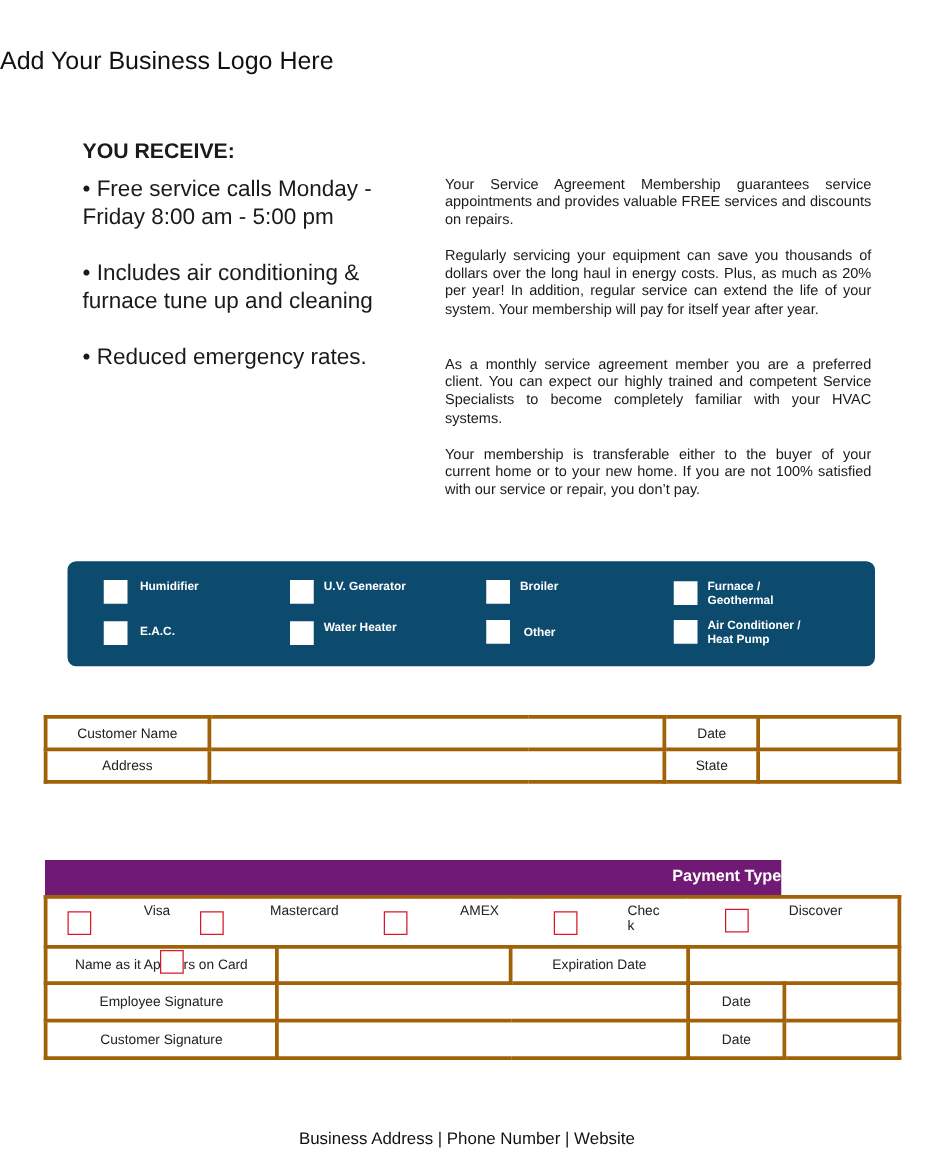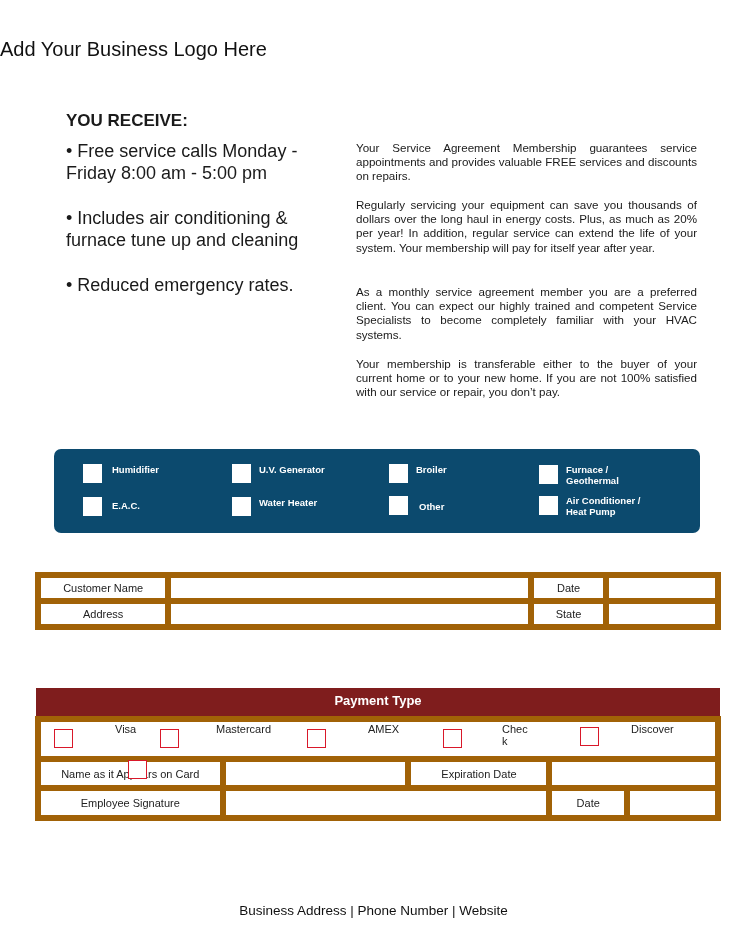--- a/index.html
+++ b/index.html
@@ -6,22 +6,22 @@
   body { width:747px; height:936px; position:relative; font-family:"Liberation Sans", sans-serif; color:#1a1a1a; overflow:hidden; }
   .abs { position:absolute; }
   .logo { top:38px; left:0; width:747px; text-align:left; font-size:20px; color:#111; }
   .receive-title { top:111px; left:66px; font-size:17px; font-weight:bold; }
   .bullet { left:66px; font-size:18px; line-height:22px; width:260px; }
   .para { left:356px; width:341px; font-size:11.6px; line-height:14.2px; text-align:justify; }
   .redbox { top:449px; left:54px; width:646px; height:84px; background:#0c4a6e; border-radius:7px; }
   .cb { position:absolute; width:19px; height:19px; background:#fff; }
   .cblabel { position:absolute; color:#fff; font-size:9.5px; font-weight:bold; line-height:11px; }
   table.form { position:absolute; left:35px; border-collapse:collapse; }
-  table.form td { border:6px solid #a16207; font-size:11px; text-align:center; vertical-align:middle; padding:0; color:#222; }
-  .ptype { position:absolute; left:36px; top:688px; width:684px; height:30px; background:#7f1d1d; color:#fff; font-weight:bold; font-size:13px; text-align:center; line-height:26px; }
+  table.form td { border:3px solid #a16207; font-size:11px; text-align:center; vertical-align:middle; padding:0; color:#222; }
+  .ptype { position:absolute; left:36px; top:688px; width:589px; height:30px; background:#701a75; color:#fff; font-weight:bold; font-size:13px; text-align:right; line-height:26px; }
   .rcb { position:absolute; width:19px; height:19px; border:1.5px solid #d9182a; background:#fff; box-sizing:border-box; }
   .plabel { position:absolute; font-size:11px; color:#222; }
   .footer { top:903px; left:0; width:747px; text-align:center; font-size:13.5px; color:#111; }
 </style>
 </head>
 <body>
 
 <div class="abs logo">Add Your Business Logo Here</div>
 
 <div class="abs receive-title">YOU RECEIVE:</div>
@@ -97,20 +97,26 @@
     <td></td>
     <td>Expiration Date</td>
     <td colspan="2"></td>
   </tr>
   <tr style="height:30px">
     <td>Employee Signature</td>
     <td colspan="2"></td>
     <td>Date</td>
     <td></td>
   </tr>
+  <tr style="height:30px">
+    <td>Customer Signature</td>
+    <td colspan="2"></td>
+    <td>Date</td>
+    <td></td>
+  </tr>
 </tbody>
   </table>
 
 <div class="rcb" style="left:54px;top:729px"></div>
 <div class="plabel" style="left:115px;top:723px">Visa</div>
 <div class="rcb" style="left:160px;top:729px"></div>
 <div class="plabel" style="left:216px;top:723px">Mastercard</div>
 <div class="rcb" style="left:307px;top:729px"></div>
 <div class="plabel" style="left:368px;top:723px">AMEX</div>
 <div class="rcb" style="left:443px;top:729px"></div>

